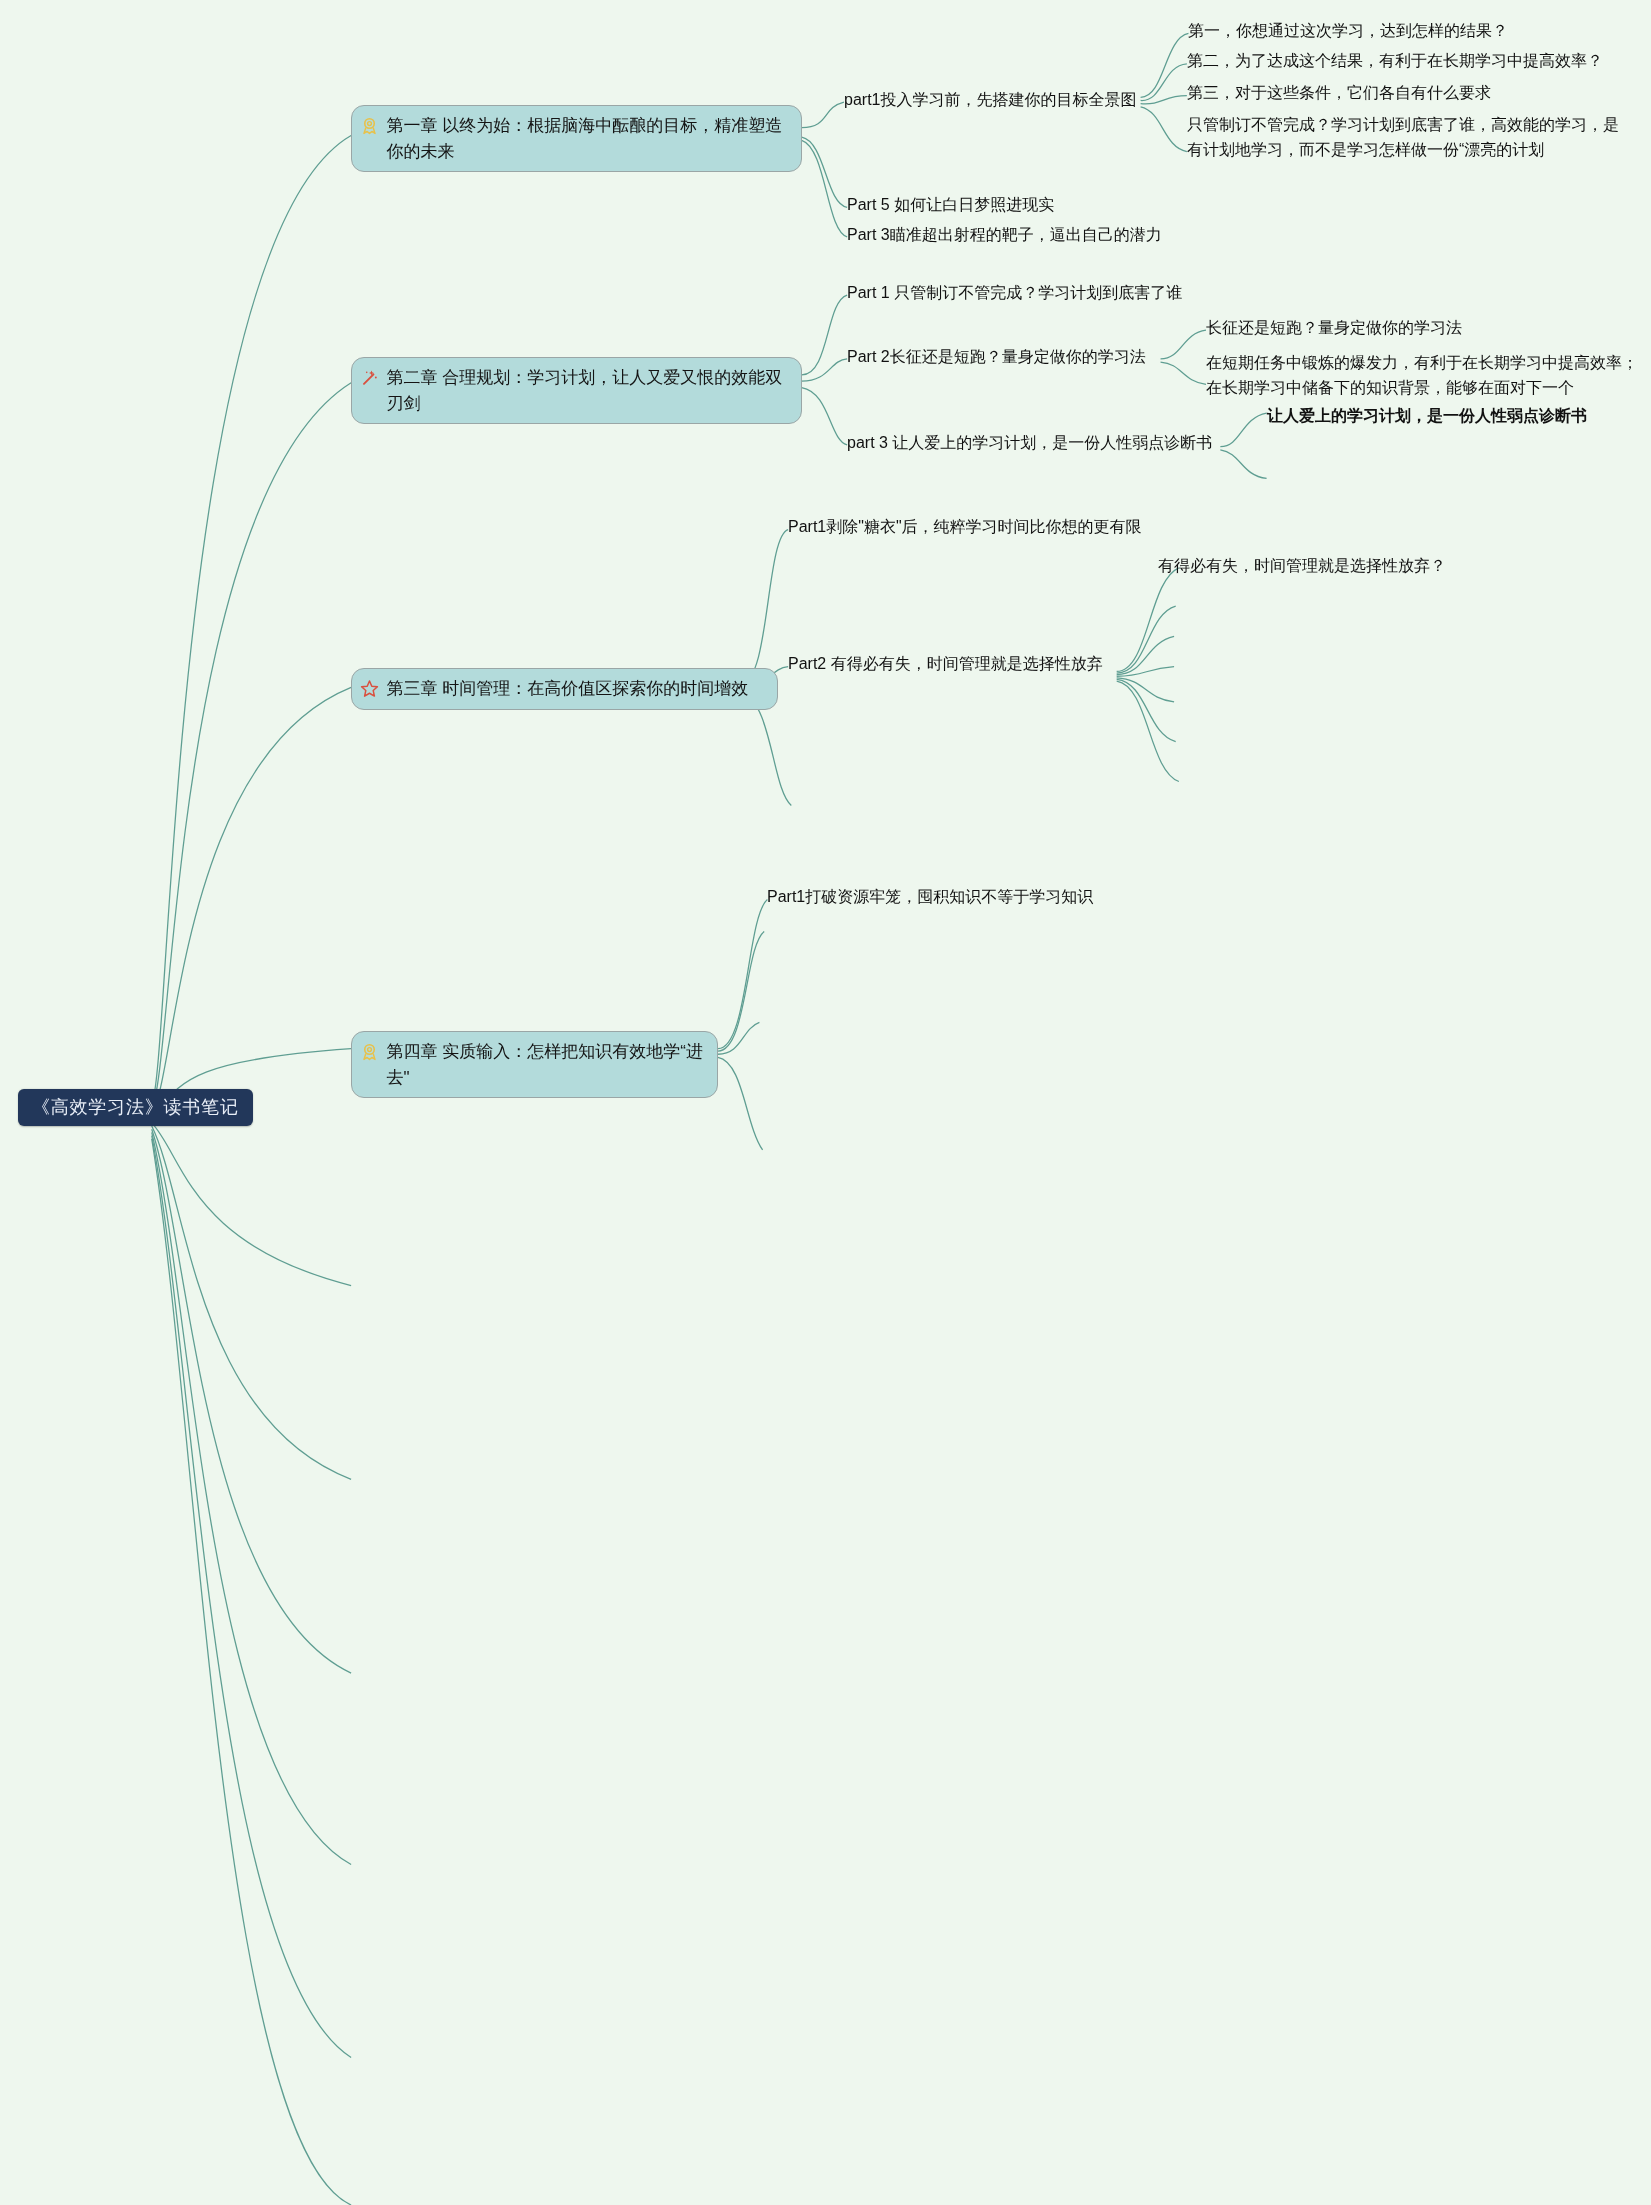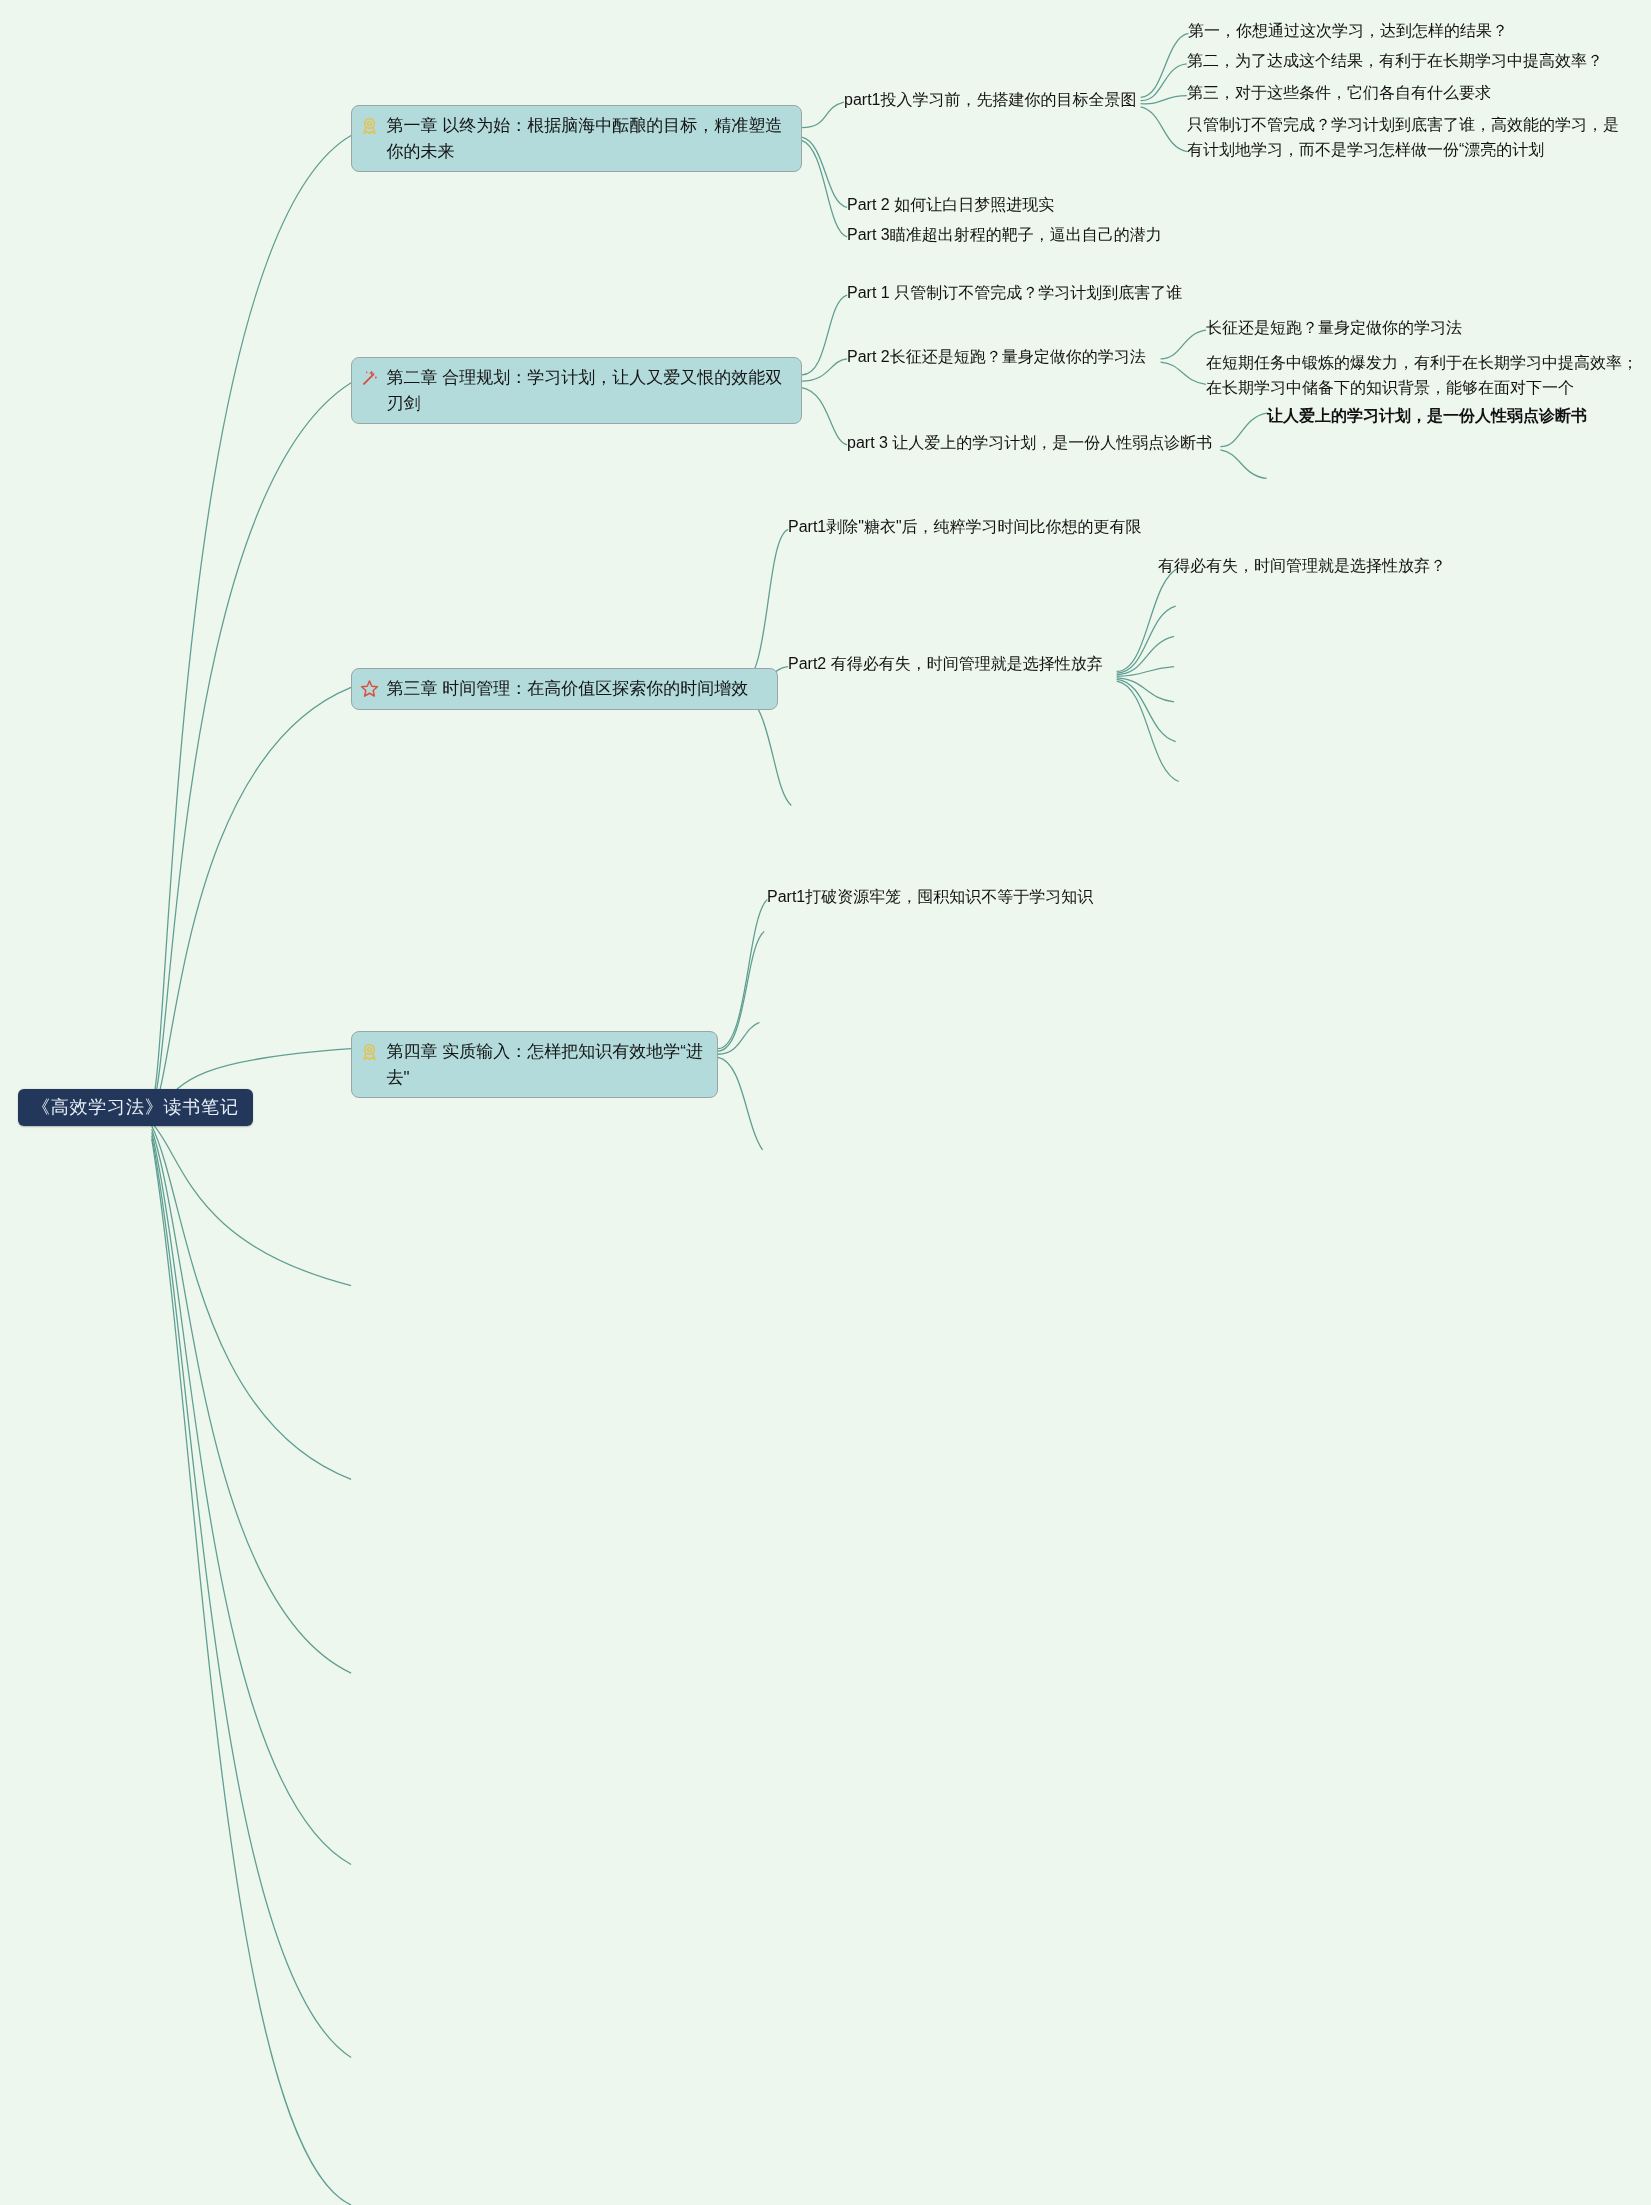--- a/index.html
+++ b/index.html
@@ -27,21 +27,21 @@
     display:flex;align-items:center;justify-content:center;
     padding:6.4px 14.4px;
     white-space:nowrap;
     box-shadow:0 0.8px 1.6px rgba(0,0,0,.25);
   }
 
   
   .chapter{
     background:#b3dbdb;
     border:1.2px solid #9aa6a6;
-    border-radius:8px;
+    border-radius:13px;
     color:#141414;
     font-size:17px;
     line-height:1.5;
     padding:7.2px 11px 7.2px 8px;
     display:flex;align-items:flex-start;gap:5.6px;
   }
   .chapter .ctext{flex:1;}
   .chapter .cicon{flex:0 0 auto;display:inline-block;width:21px;height:21px;margin-top:2.4px;}
 
   
@@ -119,21 +119,21 @@
       <svg viewBox="0 0 24 24" width="19" height="19">
         <circle cx="12" cy="9.5" r="6" fill="none" stroke="#e8c14a" stroke-width="2"></circle>
         <circle cx="12" cy="9.5" r="2.4" fill="none" stroke="#e8c14a" stroke-width="1.8"></circle>
         <path d="M7.4 14.5 L5 22 L9 19.5 L12 22 L15 19.5 L19 22 L16.6 14.5" fill="none" stroke="#e8c14a" stroke-width="1.8" stroke-linejoin="round"></path>
       </svg>
     </span>
     <span class="ctext">第一章 以终为始：根据脑海中酝酿的目标，精准塑造你的未来</span>
   </div>
 
   <div class="node leaf" style="left:844px;top:88px;">part1投入学习前，先搭建你的目标全景图</div>
-  <div class="node leaf" style="left:847px;top:193px;">Part 2 如何让白日梦照进现实</div>
+  <div class="node leaf" style="left:847px;top:193px;">Part 5 如何让白日梦照进现实</div>
   <div class="node leaf" style="left:847px;top:223px;">Part 3瞄准超出射程的靶子，逼出自己的潜力</div>
 
   <div class="node leaf" style="left:1188px;top:19px;">第一，你想通过这次学习，达到怎样的结果？</div>
   <div class="node leaf" style="left:1187px;top:49px;">第二，为了达成这个结果，有利于在长期学习中提高效率？</div>
   <div class="node leaf" style="left:1187px;top:81px;">第三，对于这些条件，它们各自有什么要求</div>
   <div class="node leaf wide" style="left:1187px;top:113px;width:447px;">只管制订不管完成？学习计划到底害了谁，高效能的学习，是有计划地学习，而不是学习怎样做一份“漂亮的计划</div>
 
   <div class="node chapter" style="left:351px;top:357px;width:451px;">
     <span class="cicon">
       <svg viewBox="0 0 24 24" width="19" height="19">

